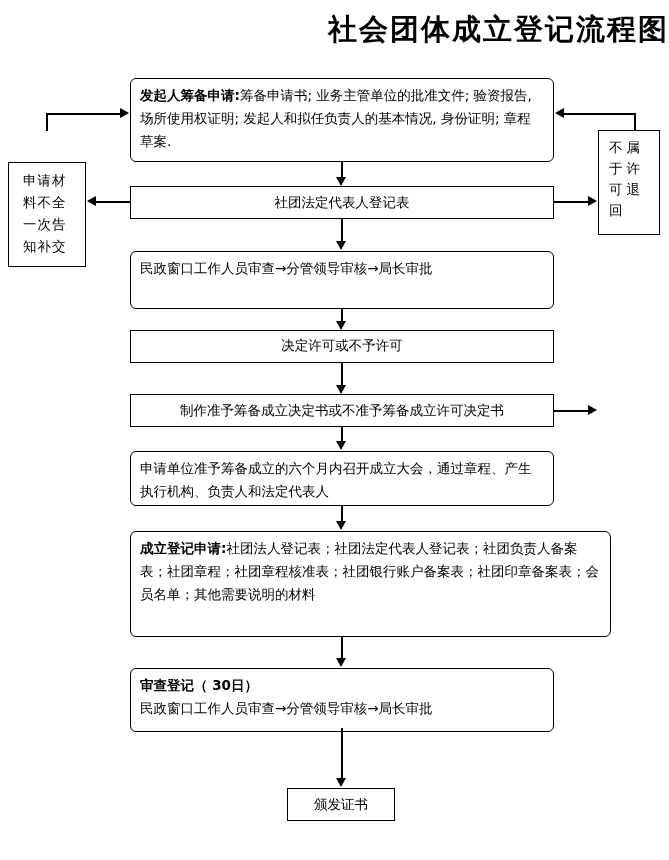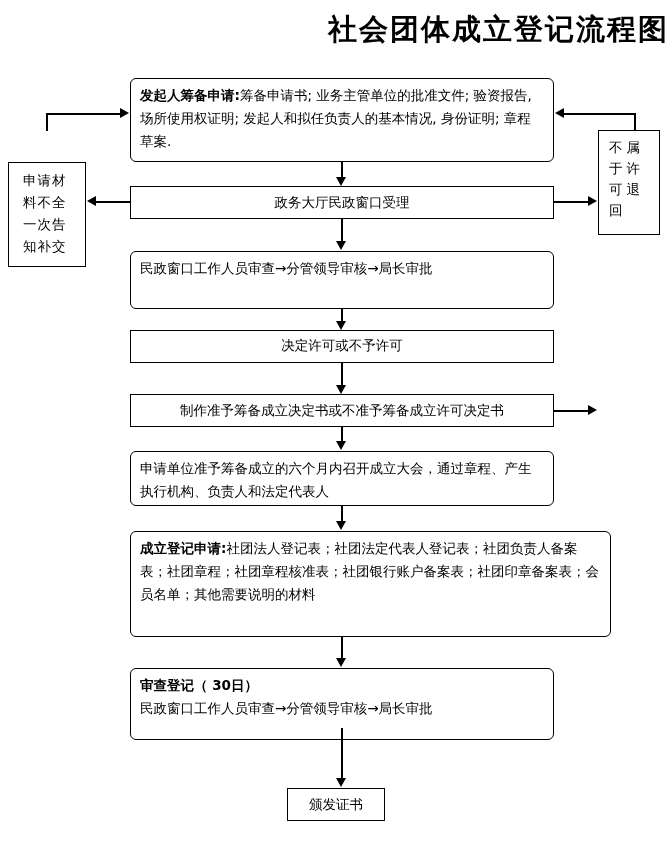--- a/index.html
+++ b/index.html
@@ -117,21 +117,21 @@
 
   <div class="vbox" style="left:8px; top:130px; width:78px; height:105px;margin-top:32px;">
     <span class="vtext" style="writing-mode:horizontal-tb; text-orientation:mixed; padding:6px 14px; line-height:22px; letter-spacing:1px;">申请材料不全一次告知补交</span>
   </div>
 
   <div class="vbox" style="left:598px; top:130px; width:62px; height:105px;">
     <span class="vtext" style="writing-mode:horizontal-tb; text-orientation:mixed; padding:6px 10px; line-height:21px; letter-spacing:4px;">不属于许可退回</span>
   </div>
 
   <div class="box center" style="left:130px; top:186px; width:424px; height:33px;">
-    <span>政务大厅民政窗口受理</span>
+    <span>社团法定代表人登记表</span>
   </div>
 
   <div class="box pad" style="left:130px; top:251px; width:424px; height:58px;">
     <div>民政窗口工作人员审查→分管领导审核→局长审批</div>
   </div>
 
 
   <div class="box center" style="left:130px; top:330px; width:424px; height:33px;font-family:Liberation Mono, monospace;">
     <span>决定许可或不予许可</span>
   </div>
@@ -141,26 +141,26 @@
   </div>
 
   <div class="box pad" style="left:130px; top:451px; width:424px; height:55px;">
     <span>申请单位准予筹备成立的六个月内召开成立大会，通过章程、产生执行机构、负责人和法定代表人</span>
   </div>
 
   <div class="box pad" style="left:130px; top:531px; width:481px; height:106px;">
     <span class="lead">成立登记申请:</span><span>社团法人登记表；社团法定代表人登记表；社团负责人备案表；社团章程；社团章程核准表；社团银行账户备案表；社团印章备案表；会员名单；其他需要说明的材料</span>
   </div>
 
-  <div class="box pad" style="left:130px; top:668px; width:424px; height:72px;">
+  <div class="box pad" style="left:130px; top:668px; width:424px; height:64px;">
     <div class="lead">审查登记（ 30日）</div>
     <div>民政窗口工作人员审查→分管领导审核→局长审批</div>
   </div>
 
-  <div class="box center" style="left:287px; top:788px; width:98px; height:33px;">
+  <div class="box center" style="left:287px; top:788px; width:108px; height:33px;">
     <span>颁发证书</span>
   </div>
 
   <div class="ln vln" style="left:341px; top:162px; height:16px;"></div>
   <div class="arrow-d" style="left:336px; top:177px;"></div>
 
   <div class="ln hln" style="left:96px; top:201px; width:34px;"></div>
   <div class="arrow-l" style="left:87px; top:196px;"></div>
 
   <div class="ln vln" style="left:46px; top:113px; height:18px;"></div>

